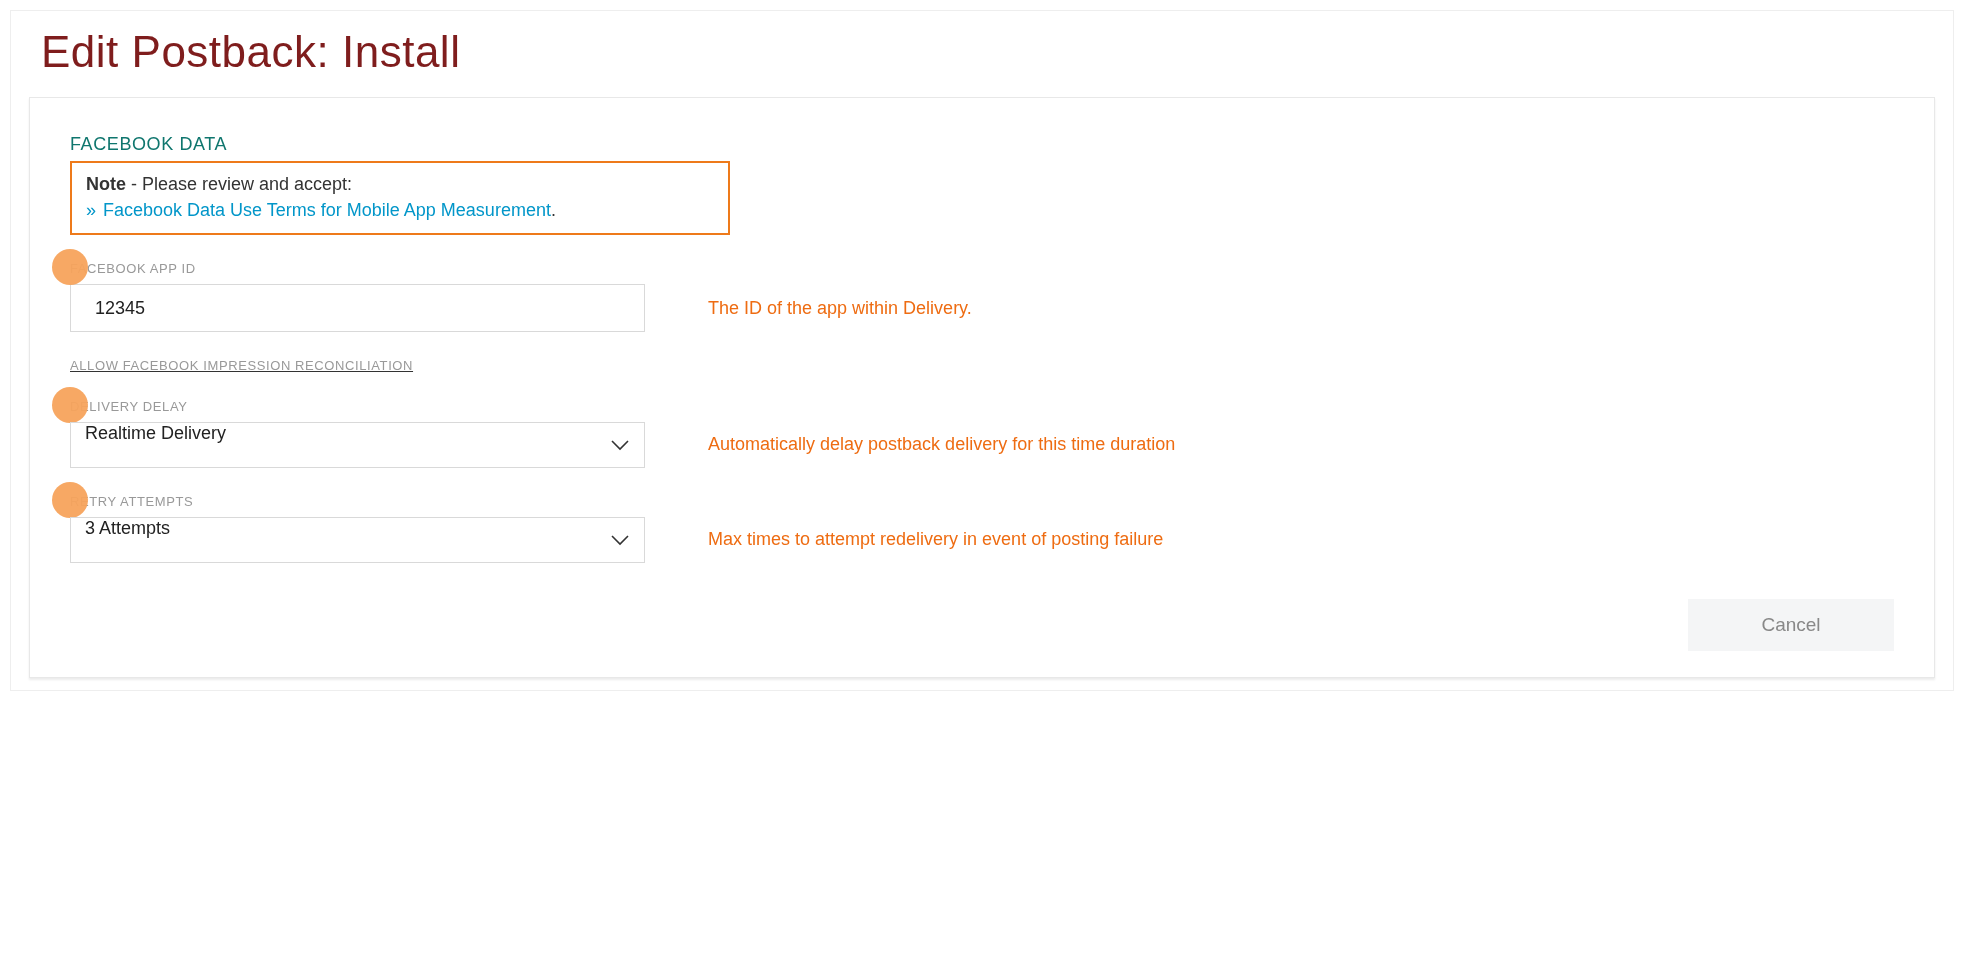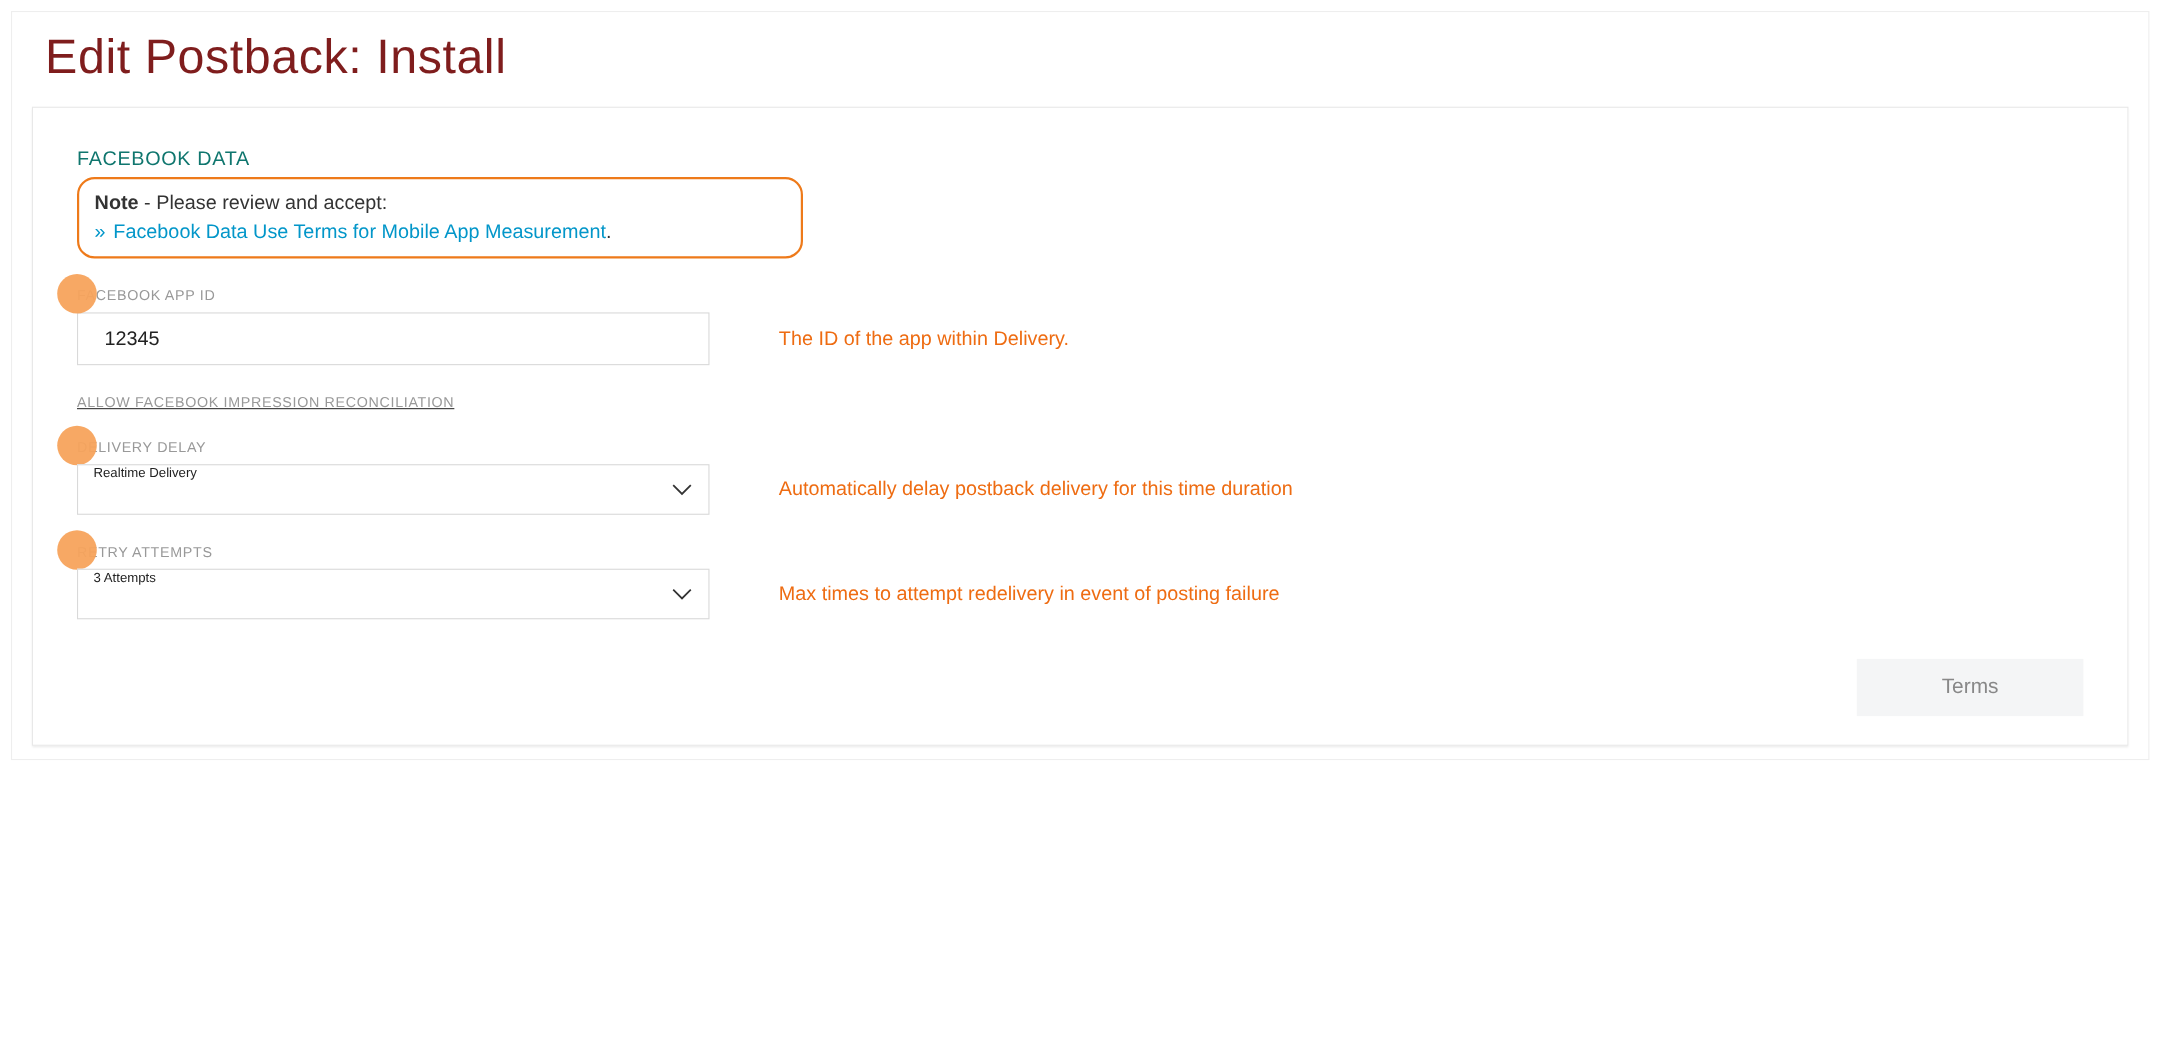--- a/index.html
+++ b/index.html
@@ -28,21 +28,21 @@
 }
 .section-label {
   font-size: 18px;
   letter-spacing: 0.6px;
   color: #0f766e;
   text-transform: uppercase;
   margin-bottom: 6px;
 }
 .note-box {
   border: 2px solid #ee7a1a;
-  border-radius: 16px;
+  border-radius: 0;
   padding: 8px 14px 10px 14px;
   max-width: 660px;
   margin-bottom: 26px;
   font-size: 18px;
   line-height: 1.45;
 }
 .note-box .note-prefix { font-weight: 700; }
 .note-box a { color: #0296c9; text-decoration: none; }
 .note-box .raquo { color: #0296c9; margin-right: 2px; }
 .form-row {
@@ -76,21 +76,21 @@
   outline: none;
 }
 .select-wrap {
   position: relative;
   width: 575px;
 }
 .select-box {
   width: 100%;
   height: 46px;
   border: 1px solid #d9d9d9;
-  font-size: 12px;
+  font-size: 18px;
   padding: 0 40px 0 14px;
   color: #222;
   background: #fff;
   appearance: none;
   -webkit-appearance: none;
   outline: none;
   cursor: pointer;
 }
 .select-chevron {
   position: absolute;
@@ -219,17 +219,17 @@
             <svg width="18" height="12" viewBox="0 0 18 12">
                 <polyline points="1,2 9,10 17,2" fill="none" stroke="#333" stroke-width="1.6"></polyline>
               </svg>
           </span>
         </div>
       </div>
       <div class="help-text" style="align-self:flex-end; margin-bottom:12px;">Max times to attempt redelivery in event of posting failure</div>
     </div>
 
     <div class="actions">
-      <button class="btn btn-cancel">Terms</button>
+      <button class="btn btn-cancel">Cancel</button>
     </div>
 
   </div>
 </div>
 
 </body></html>

